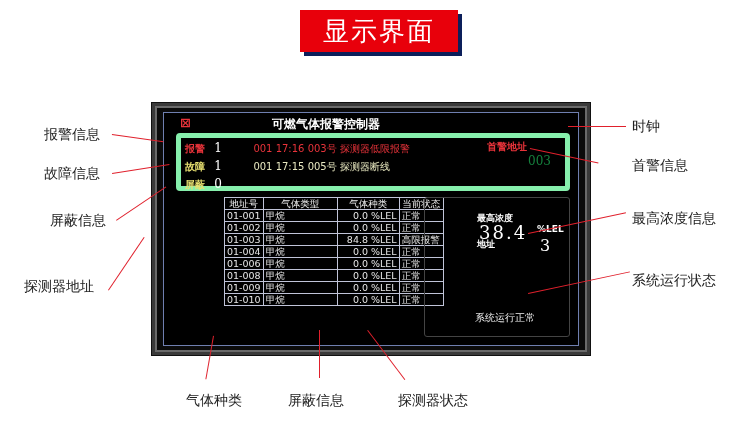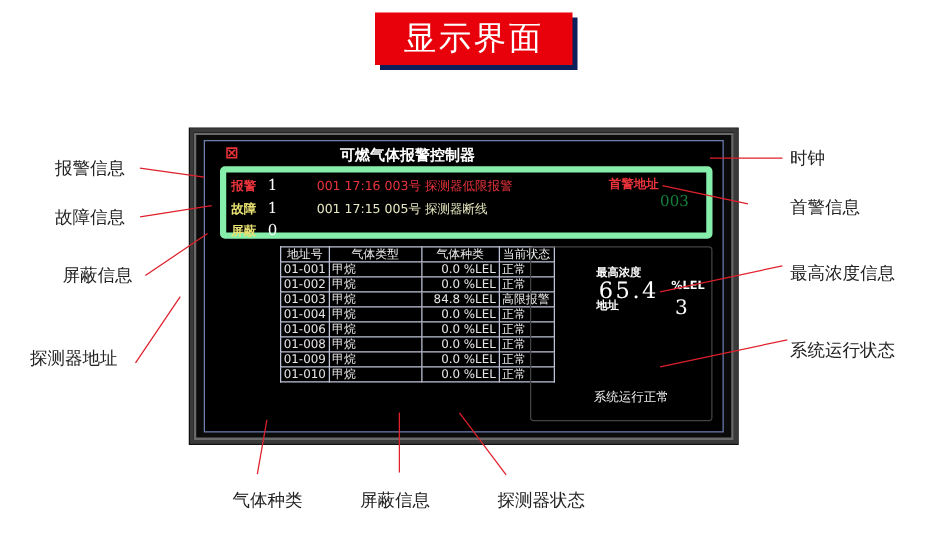--- a/index.html
+++ b/index.html
@@ -147,21 +147,21 @@
             <td class="c1">01-010</td>
             <td class="c2">甲烷</td>
             <td class="c3">0.0 %LEL</td>
             <td class="c4">正常</td>
           </tr>
       </tbody>
     </table>
 
     <div class="maxbox">
       <span class="mx-label">最高浓度</span>
-      <span class="mx-val">65.4</span>
+      <span class="mx-val">38.4</span>
       <span class="mx-unit">%LEL</span>
       <span class="mx-addr-k">地址</span>
       <span class="mx-addr-v">3</span>
       <span class="sys-status">系统运行正常</span>
     </div>
   </div>
 </div>
 
 <span class="ann" style="left:44px;top:126px">报警信息</span>
 <div class="line" style="left:112px;top:134px;width:52px;transform:rotate(8deg)"></div>

